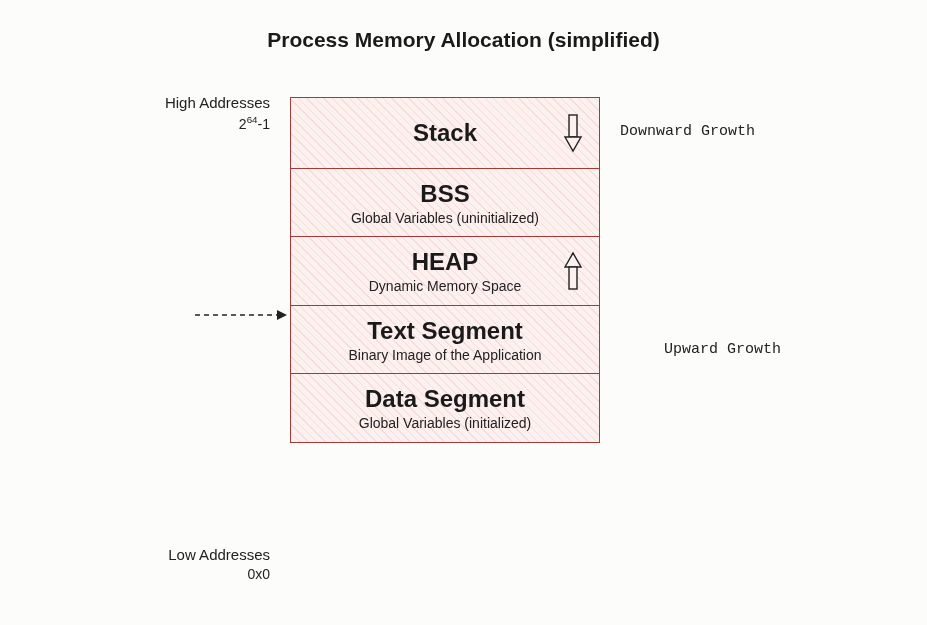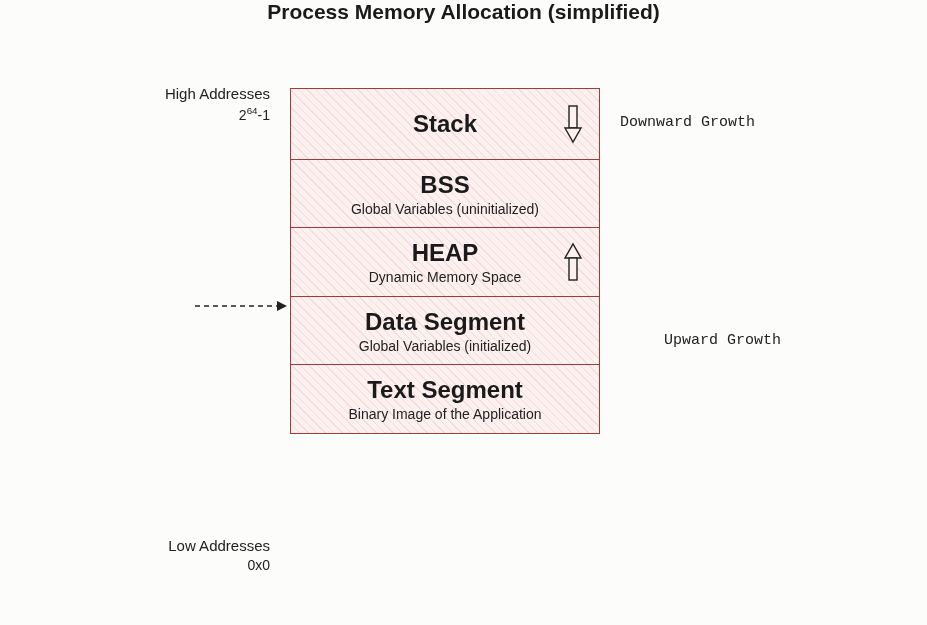--- a/index.html
+++ b/index.html
@@ -9,25 +9,26 @@
     background: #fcfcfa;
     font-family: Arial, Helvetica, sans-serif;
     color: #222;
     position: relative;
     overflow: hidden;
   }
   .title {
     text-align: center;
     font-size: 21px;
     font-weight: bold;
+    padding-top: 28px;
     color: #1a1a1a;
   }
   .diagram {
     position: absolute;
-    top: 88px;
+    top: 97px;
     left: 0;
     width: 927px;
     height: 520px;
   }
   .stack-col {
     position: absolute;
     left: 290px;
     top: 0;
     width: 310px;
   }
@@ -133,23 +134,23 @@
     <div class="segment" style="height:70px;">
       <div class="seg-title">HEAP</div>
       <div class="seg-sub">Dynamic Memory Space</div>
       <svg class="arrow-icon" width="20" height="40" viewBox="0 0 20 40">
         <path d="M2 16 L18 16 L10 2 Z" fill="#fdf1f0" stroke="#222" stroke-width="1.4"></path>
         <rect x="6" y="16" width="8" height="22" fill="#fdf1f0" stroke="#222" stroke-width="1.4"></rect>
       </svg>
     </div>
 
     <div class="segment" style="height:70px;">
-      <div class="seg-title">Data Segment</div>
-      <div class="seg-sub">Global Variables (initialized)</div>
+      <div class="seg-title">Text Segment</div>
+      <div class="seg-sub">Binary Image of the Application</div>
     </div>
 
     <div class="segment" style="height:70px;">
-      <div class="seg-title">Text Segment</div>
-      <div class="seg-sub">Binary Image of the Application</div>
+      <div class="seg-title">Data Segment</div>
+      <div class="seg-sub">Global Variables (initialized)</div>
     </div>
 
   </div>
 </div>
 
 </body></html>

